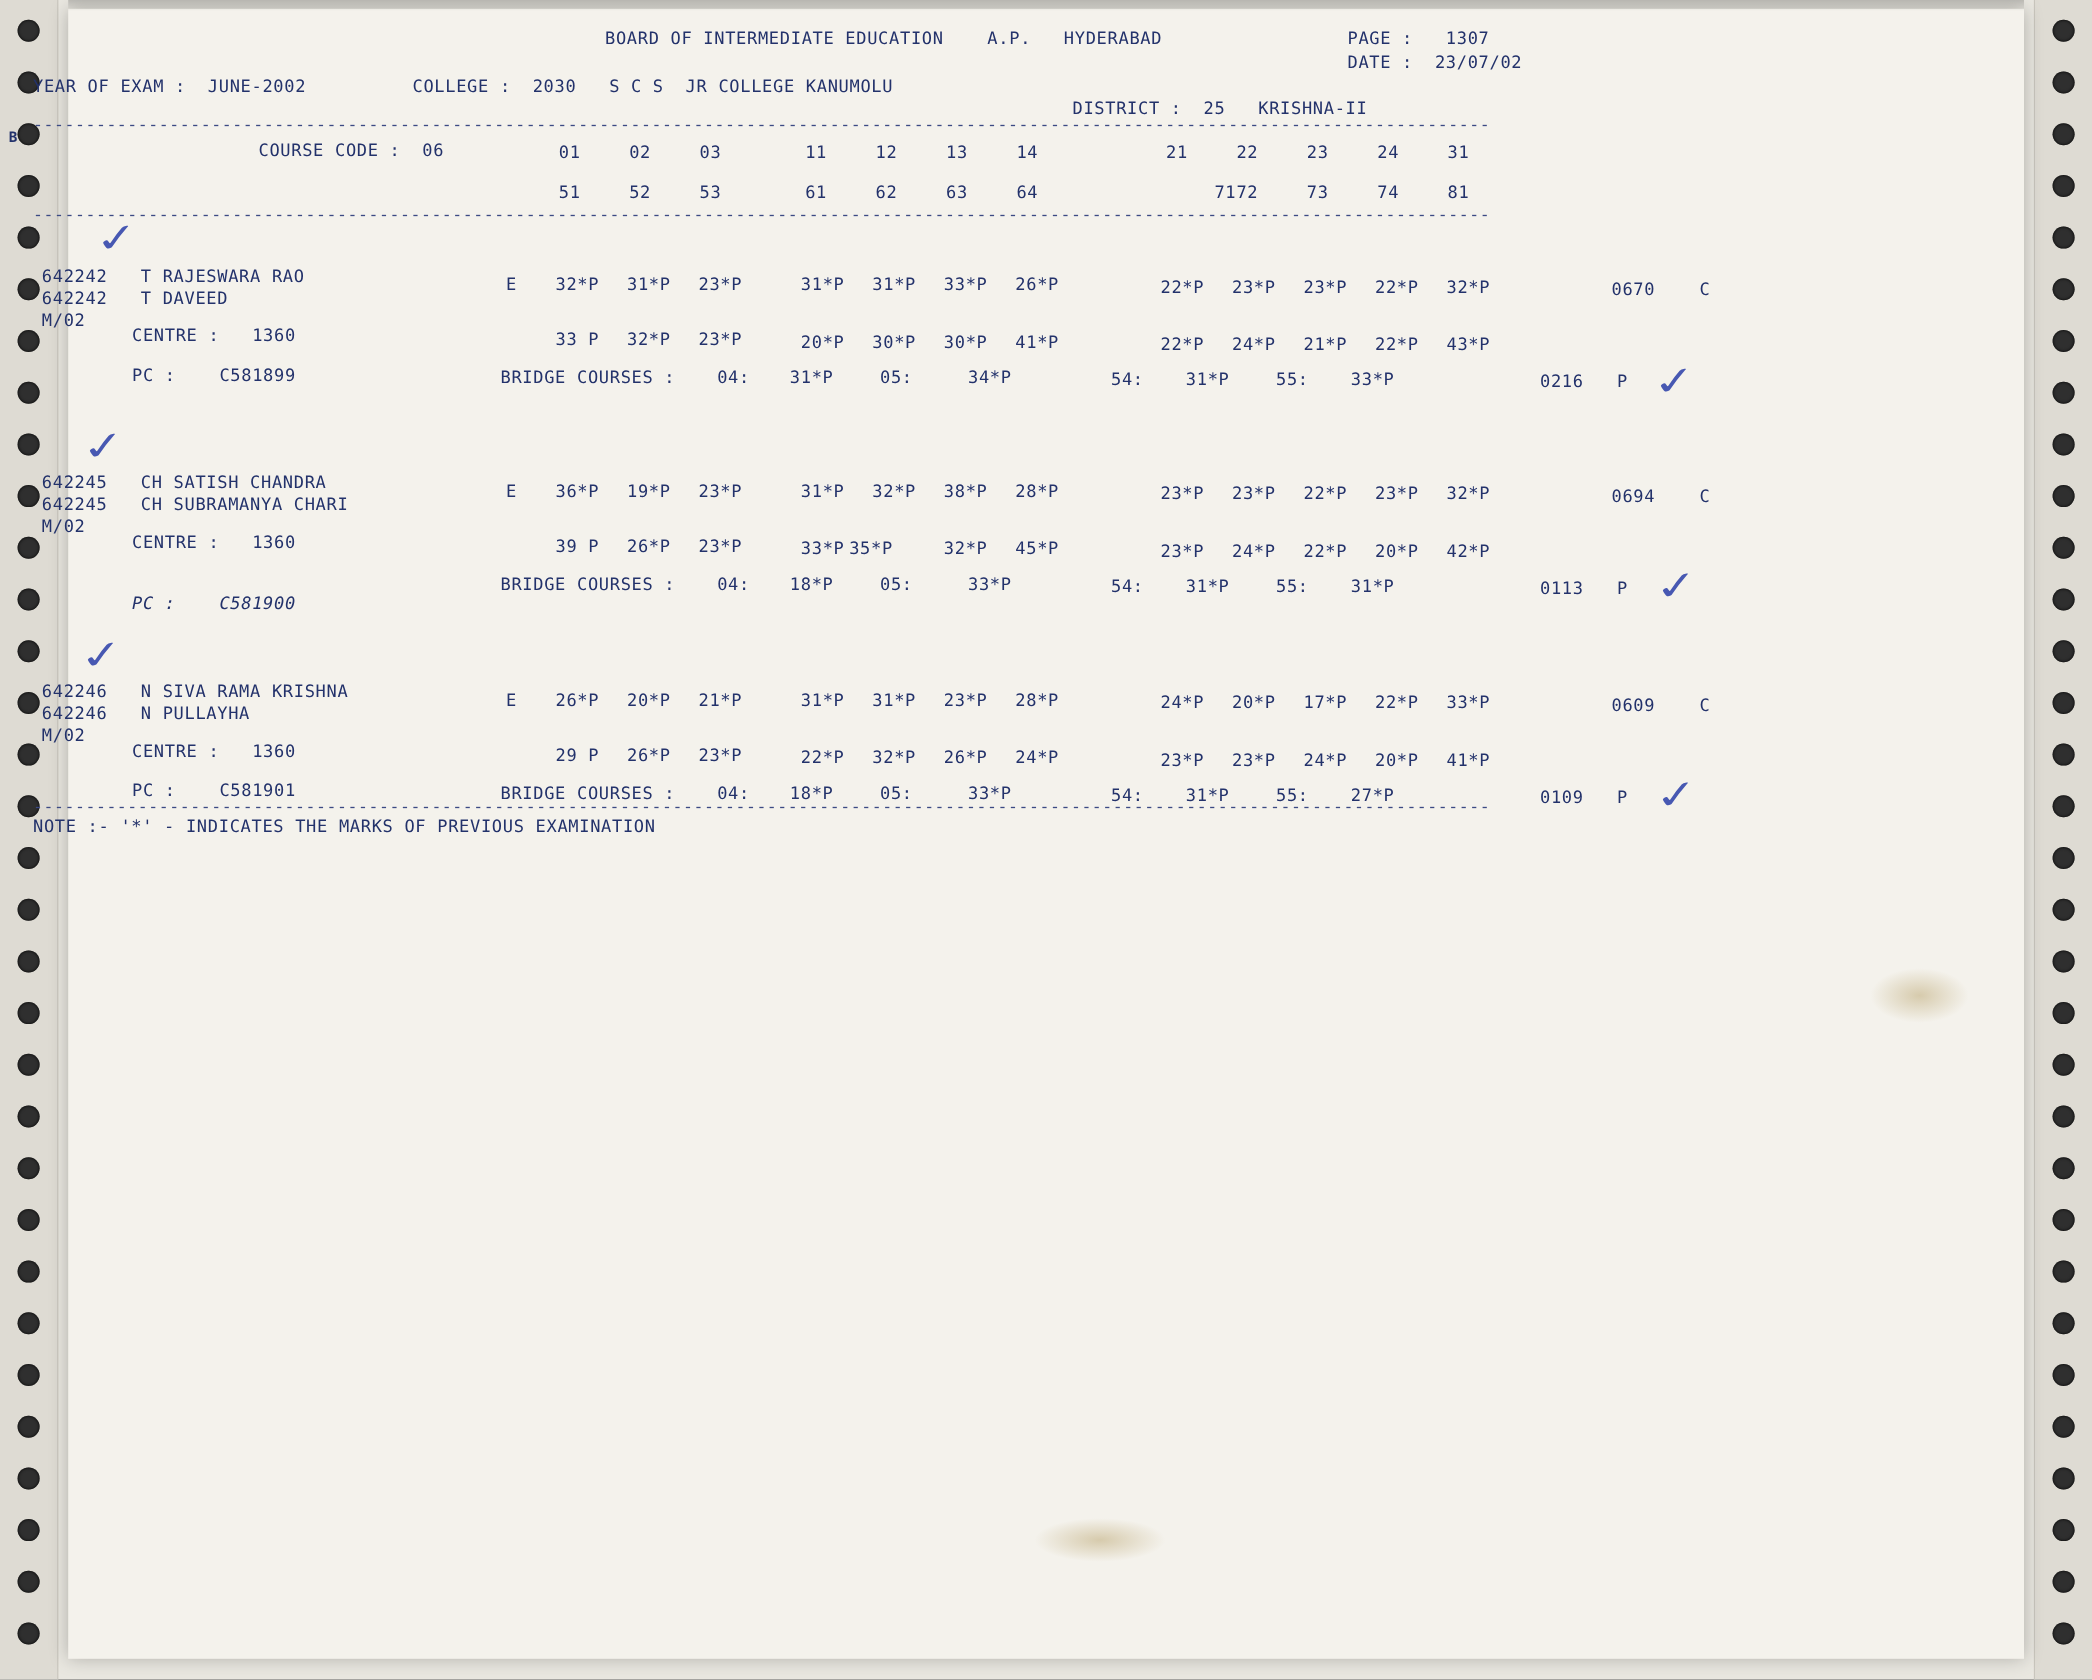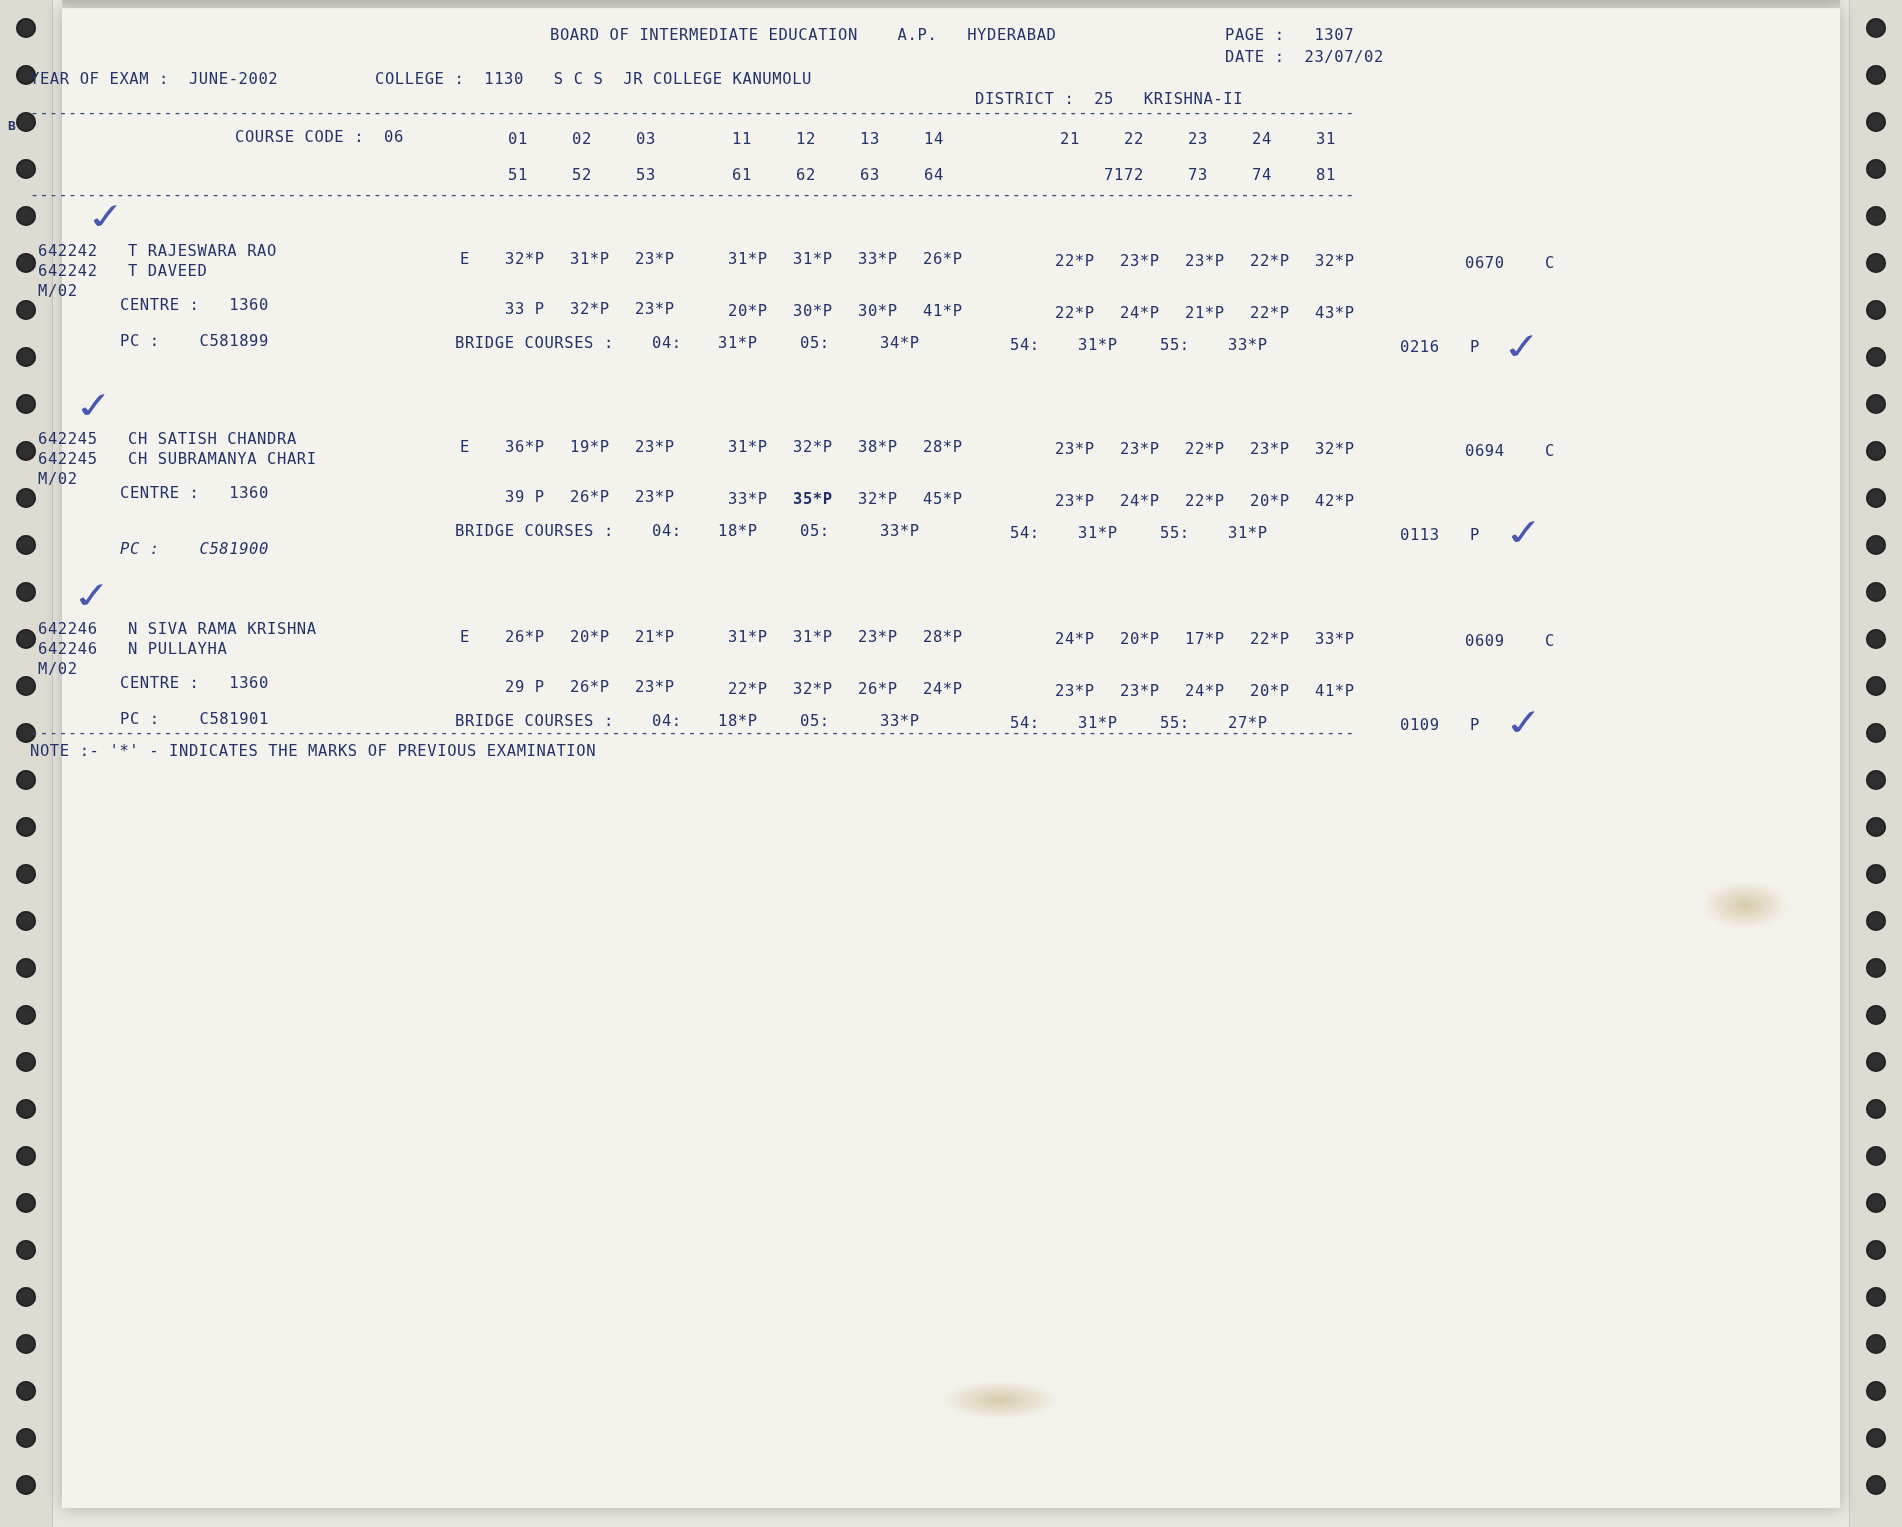--- a/index.html
+++ b/index.html
@@ -158,21 +158,21 @@
   <div class="sheet"></div>
   <div class="edge-shadow-top"></div>
 
   <div class="smudge" style="left:940px; top:1380px; width:120px; height:40px;"></div>
   <div class="smudge" style="left:1700px; top:880px; width:90px; height:50px;"></div>
 
   <div class="doc">
 
     <div class="t" style="left:550px; top:26px;">BOARD OF INTERMEDIATE EDUCATION    A.P.   HYDERABAD</div>
     <div class="t" style="left:30px; top:70px;">YEAR OF EXAM :  JUNE-2002</div>
-    <div class="t" style="left:375px; top:70px;">COLLEGE :  1130   S C S  JR COLLEGE KANUMOLU</div>
+    <div class="t" style="left:375px; top:70px;">COLLEGE :  2030   S C S  JR COLLEGE KANUMOLU</div>
     <div class="t" style="left:975px; top:90px;">DISTRICT :  25   KRISHNA-II</div>
     <div class="t" style="left:1225px; top:26px;">PAGE :   1307</div>
     <div class="t" style="left:1225px; top:48px;">DATE :  23/07/02</div>
 
     <div class="rule" style="left:30px; top:104px; width:1720px;">-------------------------------------------------------------------------------------------------------------------------------------------</div>
 
     <div class="t bold" style="left:8px; top:118px; font-size:13px;">B</div>
 
     <div class="t" style="left:235px; top:128px;">COURSE CODE :  06</div>
 
@@ -280,21 +280,21 @@
     <div class="t" style="left:1250px; top:440px;">23*P</div>
     <div class="t" style="left:1315px; top:440px;">32*P</div>
     <div class="t" style="left:1465px; top:442px;">0694</div>
     <div class="t" style="left:1545px; top:442px;">C</div>
 
     <div class="t" style="left:120px; top:484px;">CENTRE :   1360</div>
     <div class="t" style="left:505px; top:488px;">39 P</div>
     <div class="t" style="left:570px; top:488px;">26*P</div>
     <div class="t" style="left:635px; top:488px;">23*P</div>
     <div class="t" style="left:728px; top:490px;">33*P</div>
-    <div class="t" style="left:793px; top:490px;font-weight:bold;">35*P</div>
+    <div class="t" style="left:772px; top:490px;">35*P</div>
     <div class="t" style="left:858px; top:490px;">32*P</div>
     <div class="t" style="left:923px; top:490px;">45*P</div>
     <div class="t" style="left:1055px; top:492px;">23*P</div>
     <div class="t" style="left:1120px; top:492px;">24*P</div>
     <div class="t" style="left:1185px; top:492px;">22*P</div>
     <div class="t" style="left:1250px; top:492px;">20*P</div>
     <div class="t" style="left:1315px; top:492px;">42*P</div>
 
     <div class="t" style="left:120px; top:540px;font-style:italic;">PC :    C581900</div>
     <div class="t" style="left:455px; top:522px;">BRIDGE COURSES :</div>

